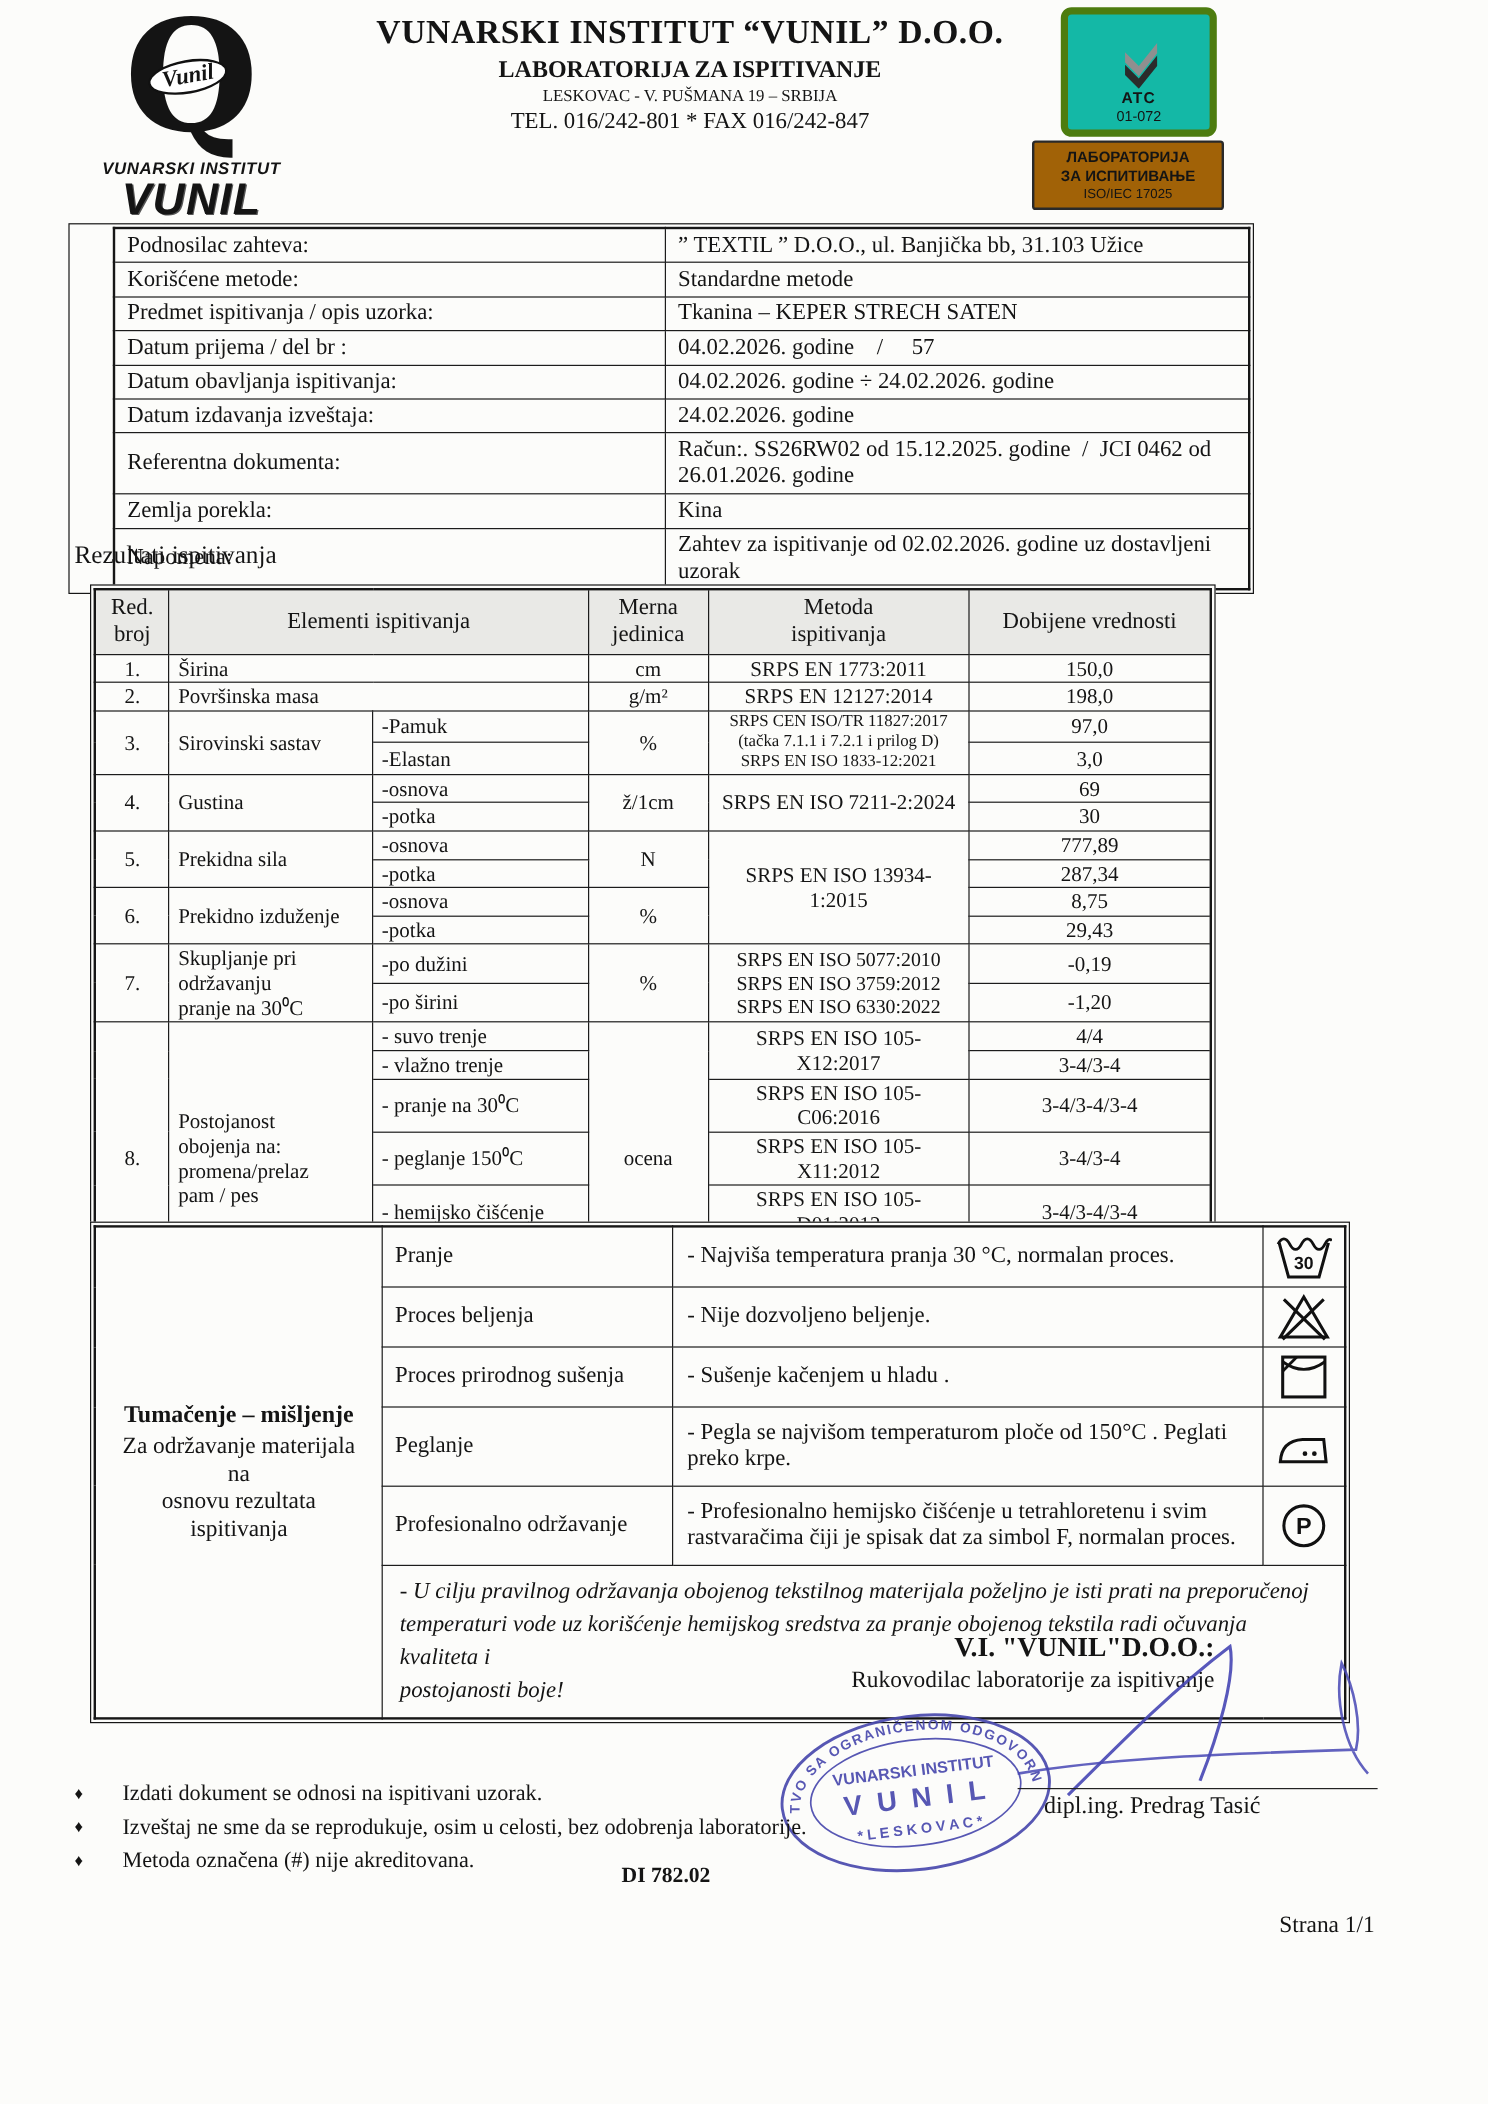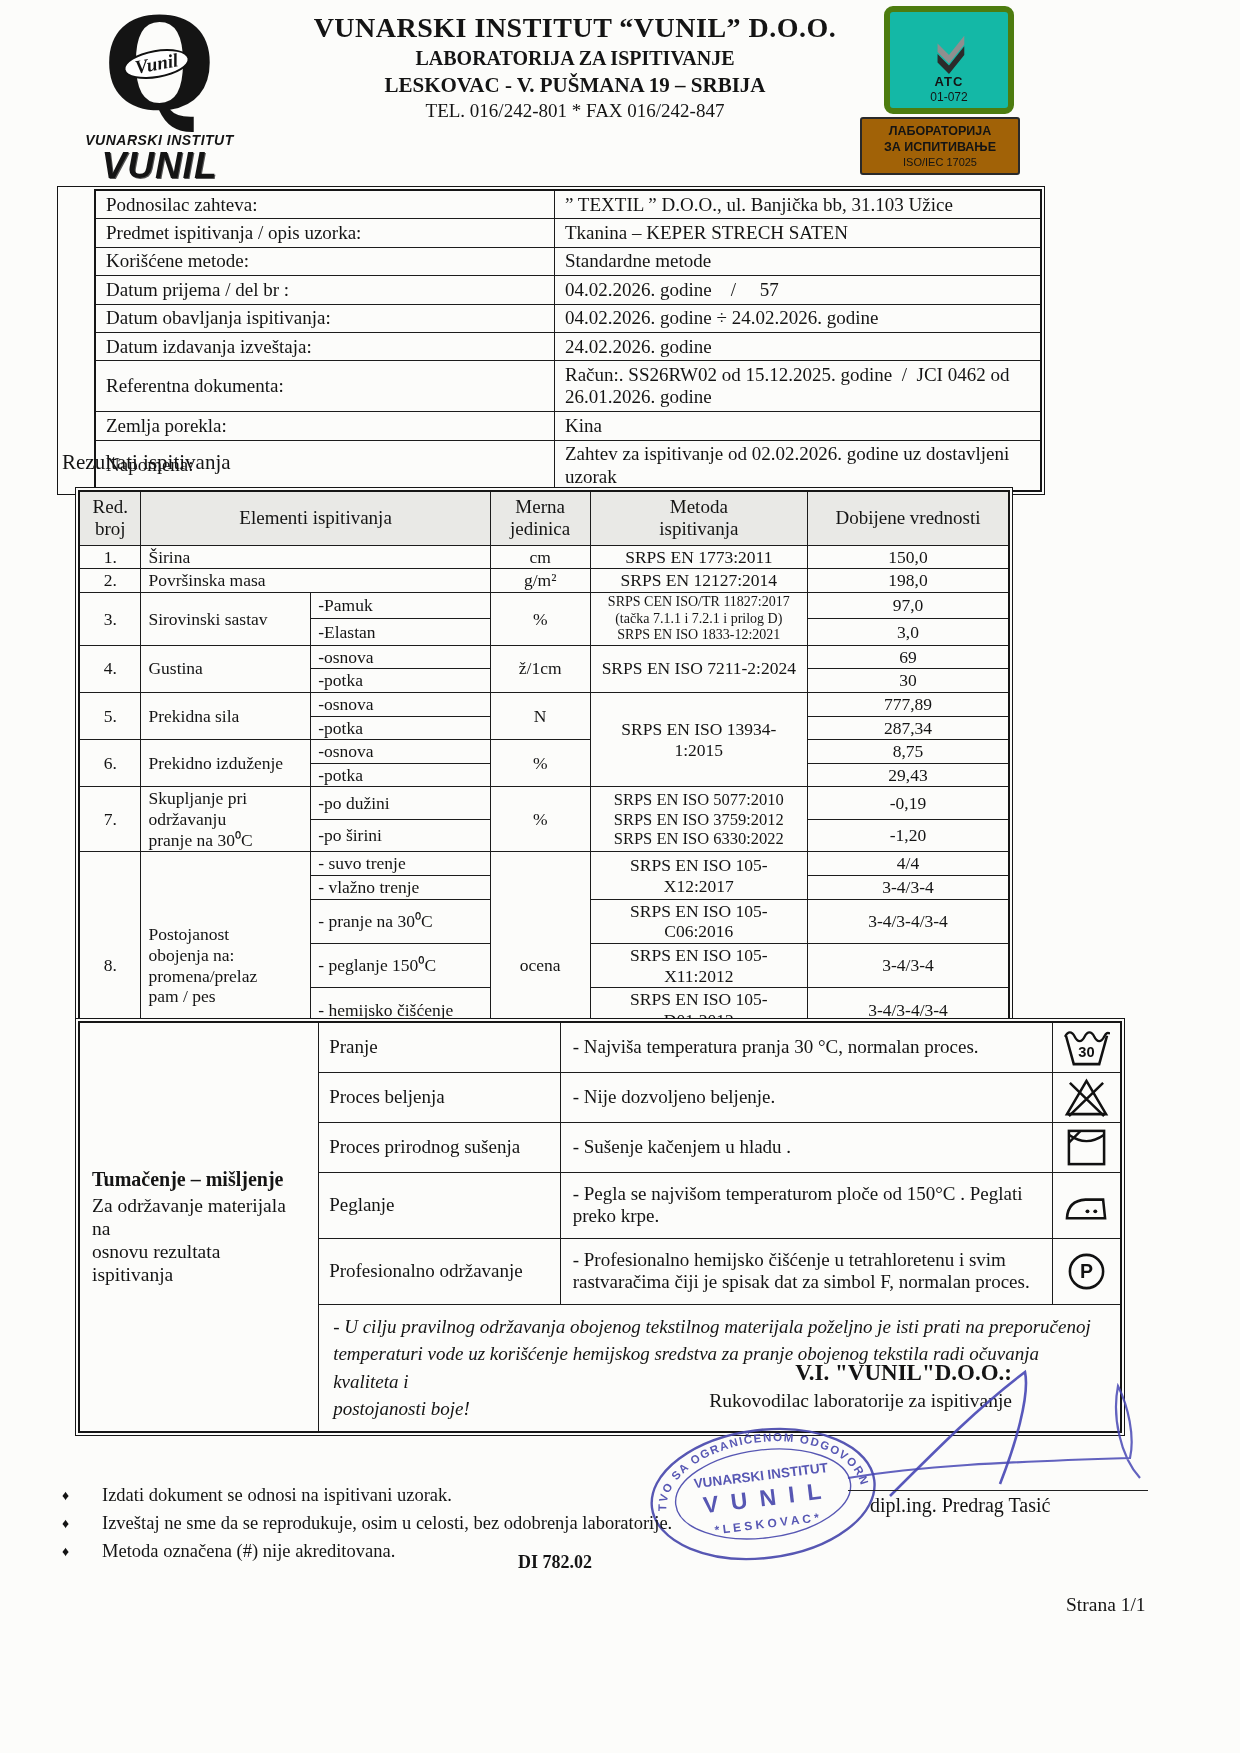--- a/index.html
+++ b/index.html
@@ -12,21 +12,21 @@
   .q-glyph{font-family:"DejaVu Serif",serif;font-size:128px;font-weight:bold;line-height:108px;display:block;}
   .q-inner{position:absolute;left:38px;top:40px;background:#fff;border:2px solid #111;border-radius:50%;
            padding:1px 10px;font-size:19px;font-style:italic;font-weight:bold;transform:rotate(-10deg);}
   .logo-sub1{font-family:"Liberation Sans",sans-serif;font-size:14px;font-weight:bold;font-style:italic;margin-top:4px;letter-spacing:.5px;}
   .logo-sub2{font-family:"Liberation Sans",sans-serif;font-size:37px;font-weight:900;font-style:italic;letter-spacing:1px;line-height:.95;
              text-shadow:1px 1px 0 #555;}
   .logo-sub3{font-family:"Liberation Sans",sans-serif;font-size:10.5px;font-weight:bold;font-style:italic;margin-top:2px;}
   .center-head{position:absolute;left:270px;top:12px;width:610px;text-align:center;}
   .org-name{font-size:28px;font-weight:bold;letter-spacing:.5px;}
   .lab-line{font-size:20px;font-weight:bold;margin-top:3px;}
-  .addr-line{font-size:21px;margin-top:3px;font-weight:bold;}
+  .addr-line{font-size:14px;margin-top:3px;}
   .tel-line{font-size:19px;margin-top:2px;}
   .title-line{position:absolute;left:275px;top:128px;width:620px;text-align:center;
               font-size:26px;font-weight:bold;font-style:italic;}
   .report-no{display:inline-block;border-bottom:2.5px solid #111;padding:0 18px 1px 18px;margin-left:8px;}
   .accred{position:absolute;left:884px;top:6px;width:130px;text-align:center;}
   .accred-top{border:6px solid #4d7c0f;border-radius:9px;padding:20px 2px 4px 2px;background:#14b8a6;}
   .accred-abbr{font-family:"Liberation Sans",sans-serif;font-weight:bold;font-size:13px;letter-spacing:1px;}
   .accred-num{font-family:"Liberation Sans",sans-serif;font-size:12px;margin-top:1px;}
   .accred-bottom{border:2px solid #2a2a2a;border-radius:3px;margin-top:3px;margin-left:-24px;width:152px;
                  padding:5px 2px;background:#a16207;}
@@ -48,21 +48,21 @@
 
   .results-heading{position:absolute;left:62px;top:450px;font-size:21px;}
   .results-frame{left:75px;top:487px;width:932px;}
   .results-frame th{background:#e9e9e6;font-weight:normal;font-size:19px;text-align:center;padding:4px 6px;}
   .results-frame td{padding:1px 7px;}
   .m-small{font-size:14px;text-align:center;}
   .m-mid{font-size:16.5px;text-align:center;}
 
   .care-frame{left:75px;top:1018px;width:1044px;}
   .care-frame td{font-size:19px;}
-  .care-title-cell{width:224px;vertical-align:middle;padding:12px;}
+  .care-title-cell{width:224px;text-align:center;vertical-align:middle;padding:12px;}
   .care-title-bold{font-weight:bold;font-size:20px;}
   .care-title-rest{font-size:19.5px;margin-top:2px;}
   .care-name{width:230px;padding:12px 10px;}
   .care-desc{padding:10px 12px;font-size:18.5px;}
   .care-sym{width:62px;text-align:center;padding:3px;}
   .care-note{font-style:italic;font-size:18.5px;padding:8px 14px;line-height:1.45;}
 
   
   .sig-block{position:absolute;left:600px;top:1360px;width:412px;text-align:right;}
   .sig-company{font-size:23px;font-weight:bold;}
@@ -118,26 +118,26 @@
   </div>
 
   <div class="frame info-frame">
     <table>
       <tbody>
         <tr>
           <td class="info-label">Podnosilac zahteva:</td>
           <td class="info-value">” TEXTIL ” D.O.O., ul. Banjička bb, 31.103 Užice</td>
         </tr>
         <tr>
+          <td class="info-label">Korišćene metode:</td>
+          <td class="info-value">Standardne metode</td>
+        </tr>
+        <tr>
           <td class="info-label">Predmet ispitivanja / opis uzorka:</td>
           <td class="info-value">Tkanina – KEPER STRECH SATEN</td>
-        </tr>
-        <tr>
-          <td class="info-label">Korišćene metode:</td>
-          <td class="info-value">Standardne metode</td>
         </tr>
         <tr>
           <td class="info-label">Datum prijema / del br :</td>
           <td class="info-value">04.02.2026. godine    /     57</td>
         </tr>
         <tr>
           <td class="info-label">Datum obavljanja ispitivanja:</td>
           <td class="info-value">04.02.2026. godine ÷ 24.02.2026. godine</td>
         </tr>
         <tr>

